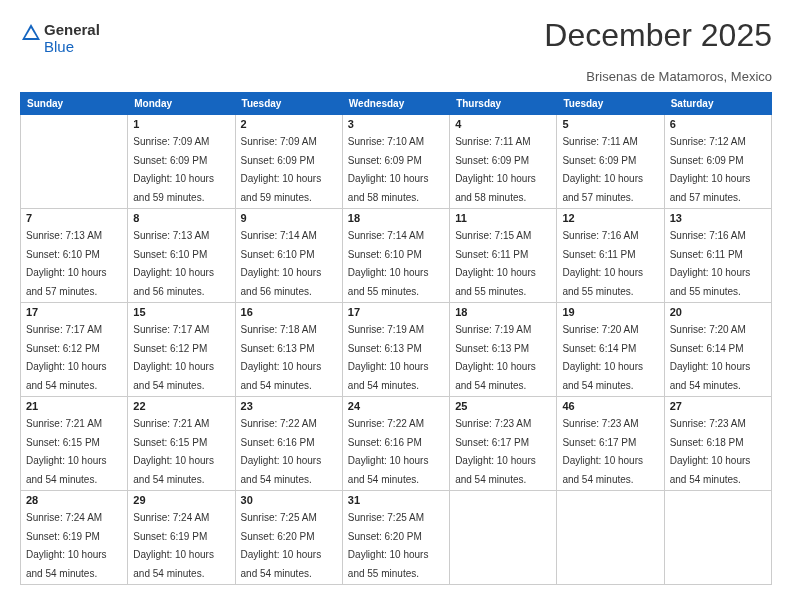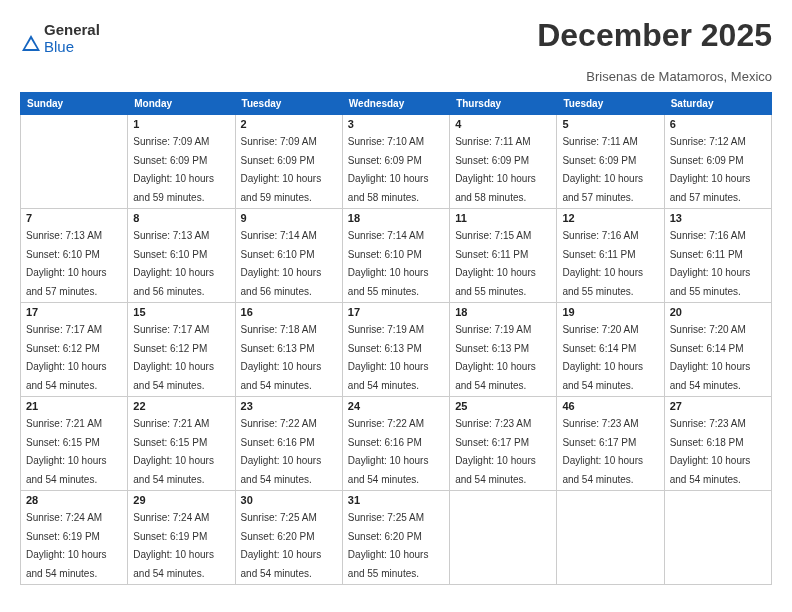--- a/index.html
+++ b/index.html
@@ -17,21 +17,21 @@
       background: #fff;
     }
     .header {
       display: flex;
       align-items: flex-start;
       justify-content: space-between;
       margin-bottom: 8px;
     }
     .logo {
       display: flex;
-      align-items: flex-end;
+      align-items: flex-start;
       margin-top: 4px;
     }
     .logo-text {
       display: flex;
       flex-direction: column;
       line-height: 1.1;
     }
     .logo-general {
       font-size: 15px;
       font-weight: bold;
@@ -45,21 +45,21 @@
     .logo-icon {
       width: 22px;
       height: 22px;
       margin-right: 2px;
     }
     .title-area {
       text-align: right;
     }
     .month-title {
       font-size: 32px;
-      font-weight: bold;
+      font-weight: normal;
       color: #333;
       line-height: 1.1;
     }
     .subtitle {
       font-size: 13px;
       color: #555;
       margin-top: 16px;
     }
     .calendar {
       width: 100%;

